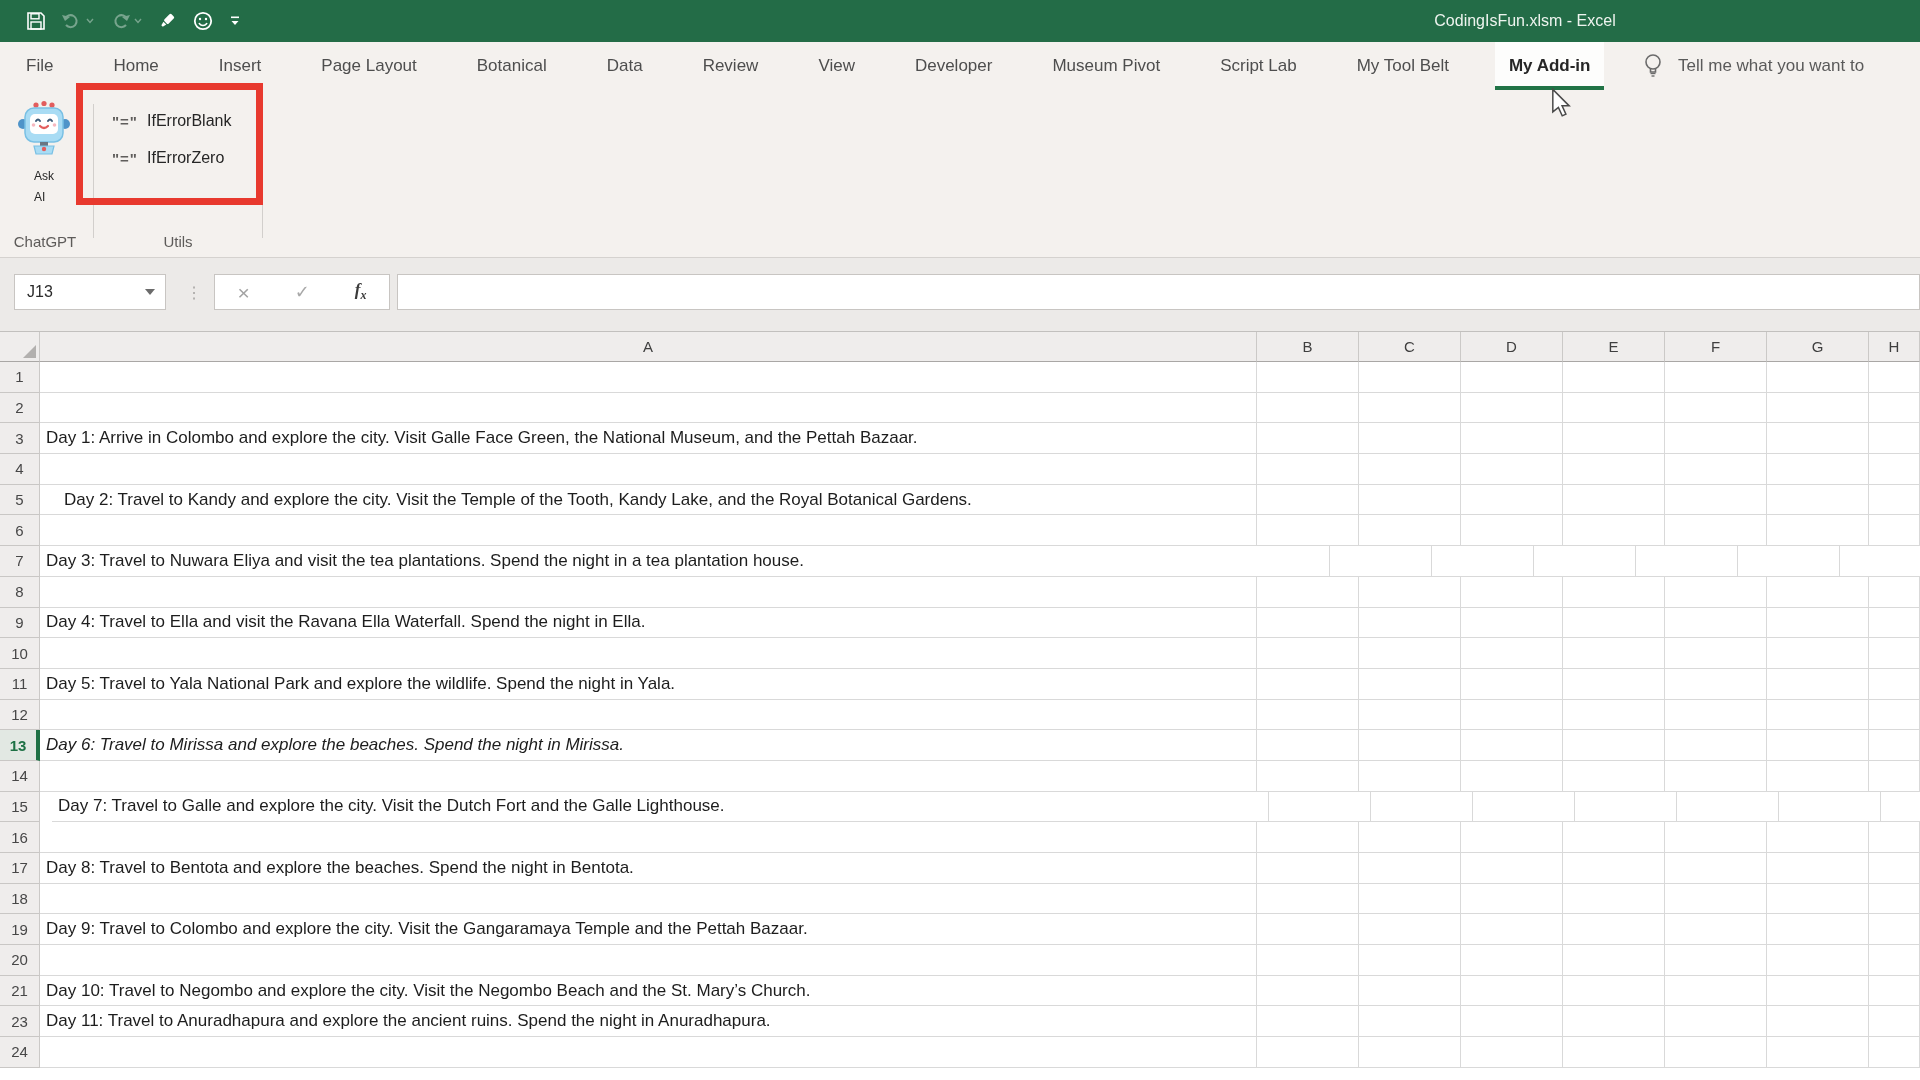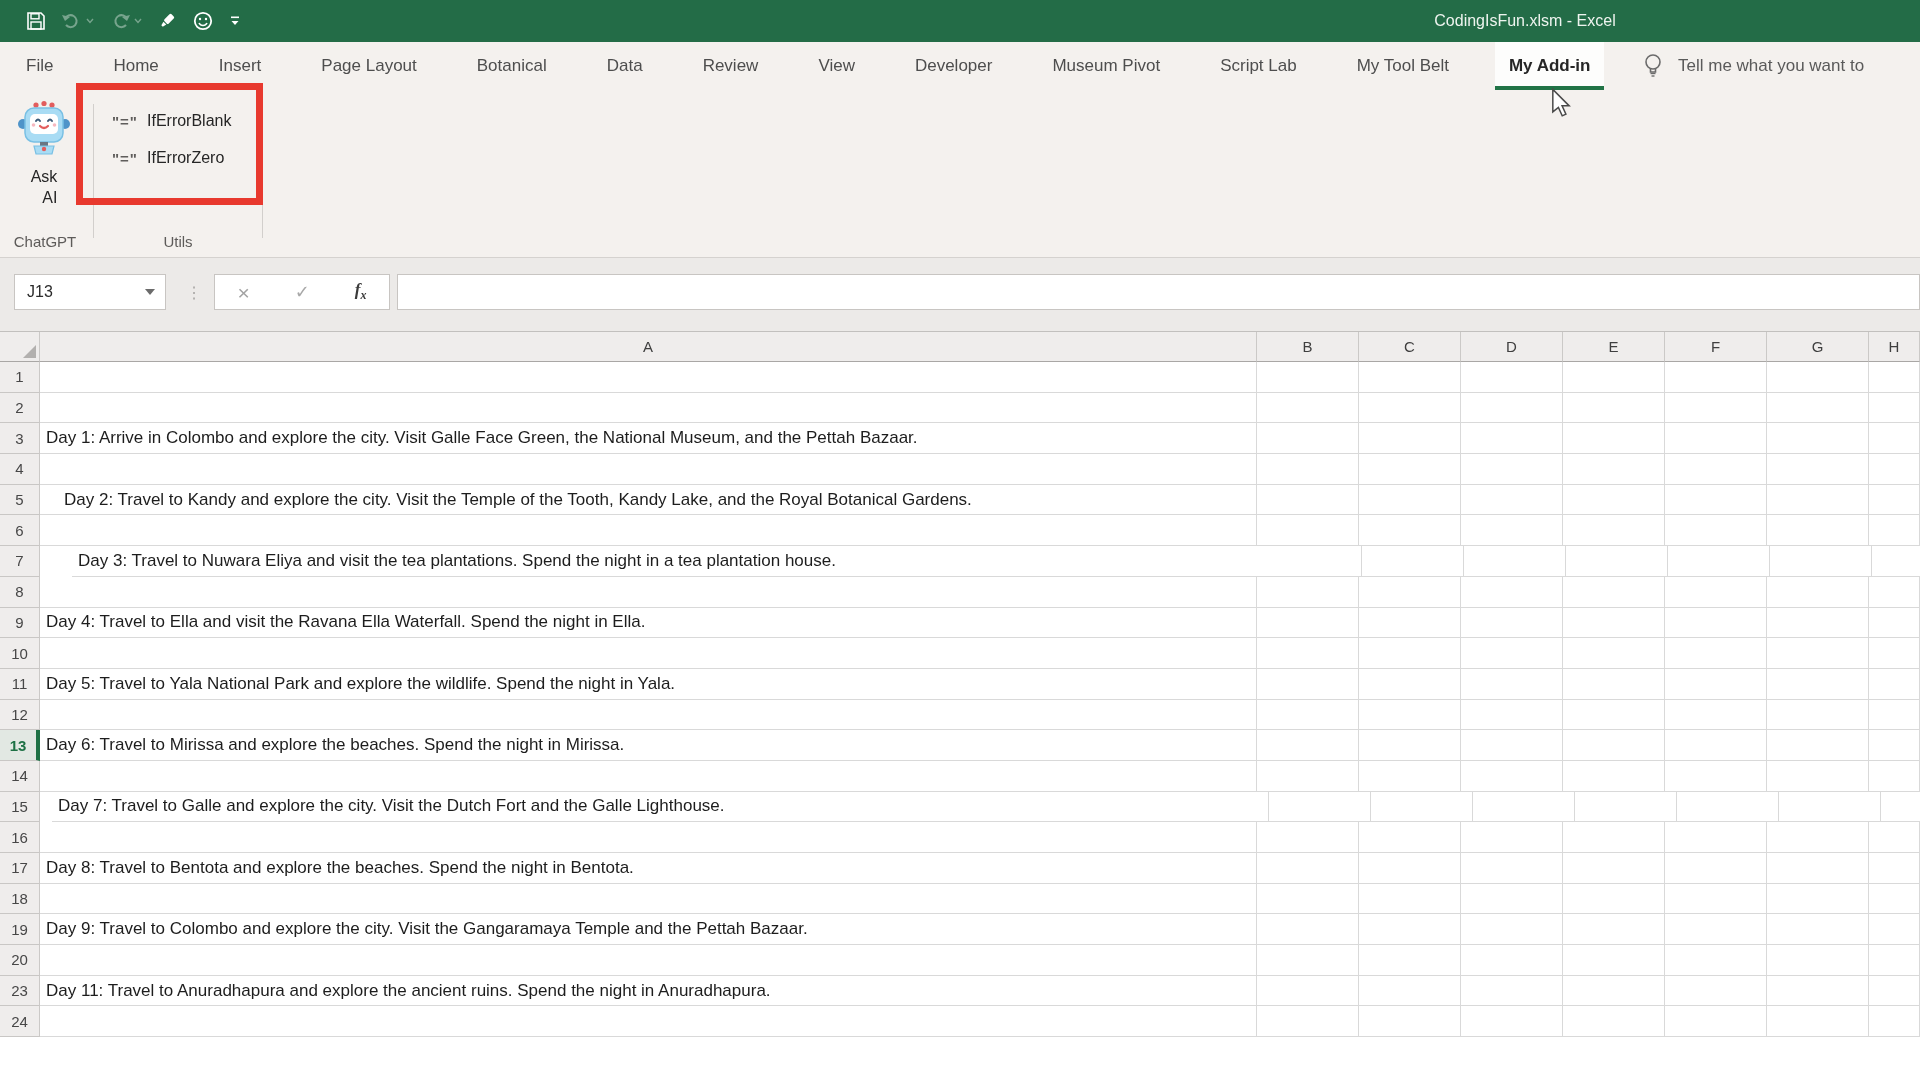--- a/index.html
+++ b/index.html
@@ -17,21 +17,21 @@
 
   
   .tabrow { position:absolute; left:0; top:42px; width:1920px; height:48px; background:#f4f1ee; display:flex; align-items:stretch; padding-left:12px; gap:32px; }
   .tab { display:flex; align-items:center; padding:0 14px; font-size:17px; color:#4e4e4e; white-space:nowrap; }
   .tab.active { background:#fdfdfc; color:#262626; font-weight:700; box-shadow:inset 0 -4px 0 #217346; }
   .tellme { position:absolute; left:1642px; top:42px; height:48px; display:flex; align-items:center; gap:14px; color:#5a5a5a; font-size:17px; white-space:nowrap; }
 
   
   .ribbon { position:absolute; left:0; top:90px; width:1920px; height:168px; background:#f4f1ee; border-bottom:1px solid #d5d2cf; }
   .askai { position:absolute; left:8px; top:10px; width:72px; height:136px; display:flex; flex-direction:column; align-items:center; cursor:default; }
-  .askai .lbl { font-size:16px; color:#262626; line-height:21px; text-align:right; margin-top:6px; }
+  .askai .lbl { font-size:12px; color:#262626; line-height:21px; text-align:left; margin-top:6px; }
   .gsep { position:absolute; top:14px; width:1px; height:134px; background:#d2cfcc; }
   .grouplabel { position:absolute; bottom:7px; text-align:center; font-size:15px; color:#5d5b59; }
   .smallbtn { position:absolute; left:104px; height:30px; display:flex; align-items:center; gap:9px; padding:0 8px; }
   .qeq { font-size:15px; font-weight:700; color:#5f5d5b; letter-spacing:1px; }
   .smallbtn .blabel { font-size:16px; color:#262626; }
   .redbox { position:absolute; left:76px; top:83px; width:187px; height:122px; border:7px solid #e8392e; z-index:30; }
 
   
   .fbar { position:absolute; left:0; top:258px; width:1920px; height:74px; background:#eceae8; border-bottom:1px solid #c2c0be; }
   .namebox { position:absolute; left:14px; top:16px; width:152px; height:36px; background:#fff; border:1px solid #c8c5c2; display:flex; align-items:center; padding:0 10px 0 12px; font-size:16px; color:#2b2b2b; }
@@ -274,21 +274,21 @@
           <div class="cell" style="width: 102px;"></div>
           <div class="cell" style="width: 102px;"></div>
           <div class="cell" style="width: 102px;"></div>
           <div class="cell" style="width: 102px;"></div>
           <div class="cell" style="width: 102px;"></div>
           <div class="cell" style="width: 102px;"></div>
           <div class="cell" style="width: 51px;"></div>
         </div>
         <div class="row">
           <div class="rowhdr">7</div>
-          <div class="cell a" style="width: 1290px; margin-left: 32px;">Day 3: Travel to Nuwara Eliya and visit the tea plantations. Spend the night in a tea plantation house.</div>
+          <div class="cell a" style="width: 1290px;">Day 3: Travel to Nuwara Eliya and visit the tea plantations. Spend the night in a tea plantation house.</div>
           <div class="cell" style="width: 102px;"></div>
           <div class="cell" style="width: 102px;"></div>
           <div class="cell" style="width: 102px;"></div>
           <div class="cell" style="width: 102px;"></div>
           <div class="cell" style="width: 102px;"></div>
           <div class="cell" style="width: 102px;"></div>
           <div class="cell" style="width: 51px;"></div>
         </div>
         <div class="row">
           <div class="rowhdr">8</div>
@@ -340,21 +340,21 @@
           <div class="cell" style="width: 102px;"></div>
           <div class="cell" style="width: 102px;"></div>
           <div class="cell" style="width: 102px;"></div>
           <div class="cell" style="width: 102px;"></div>
           <div class="cell" style="width: 102px;"></div>
           <div class="cell" style="width: 102px;"></div>
           <div class="cell" style="width: 51px;"></div>
         </div>
         <div class="row">
           <div class="rowhdr sel">13</div>
-          <div class="cell a" style="width: 1217px;">Day 6: Travel to Mirissa and explore the beaches. Spend the night in Mirissa.</div>
+          <div class="cell a" style="width: 1217px; font-style: italic;">Day 6: Travel to Mirissa and explore the beaches. Spend the night in Mirissa.</div>
           <div class="cell" style="width: 102px;"></div>
           <div class="cell" style="width: 102px;"></div>
           <div class="cell" style="width: 102px;"></div>
           <div class="cell" style="width: 102px;"></div>
           <div class="cell" style="width: 102px;"></div>
           <div class="cell" style="width: 102px;"></div>
           <div class="cell" style="width: 51px;"></div>
         </div>
         <div class="row">
           <div class="rowhdr">14</div>
@@ -418,20 +418,31 @@
           <div class="cell" style="width: 102px;"></div>
           <div class="cell" style="width: 102px;"></div>
           <div class="cell" style="width: 102px;"></div>
           <div class="cell" style="width: 102px;"></div>
           <div class="cell" style="width: 102px;"></div>
           <div class="cell" style="width: 51px;"></div>
         </div>
         <div class="row">
           <div class="rowhdr">20</div>
           <div class="cell a" style="width: 1217px;"></div>
+          <div class="cell" style="width: 102px;"></div>
+          <div class="cell" style="width: 102px;"></div>
+          <div class="cell" style="width: 102px;"></div>
+          <div class="cell" style="width: 102px;"></div>
+          <div class="cell" style="width: 102px;"></div>
+          <div class="cell" style="width: 102px;"></div>
+          <div class="cell" style="width: 51px;"></div>
+        </div>
+        <div class="row">
+          <div class="rowhdr">21</div>
+          <div class="cell a" style="width: 1217px;">Day 10: Travel to Negombo and explore the city. Visit the Negombo Beach and the St. Mary’s Church.</div>
           <div class="cell" style="width: 102px;"></div>
           <div class="cell" style="width: 102px;"></div>
           <div class="cell" style="width: 102px;"></div>
           <div class="cell" style="width: 102px;"></div>
           <div class="cell" style="width: 102px;"></div>
           <div class="cell" style="width: 102px;"></div>
           <div class="cell" style="width: 51px;"></div>
         </div>
         <div class="row">
           <div class="rowhdr">23</div>

